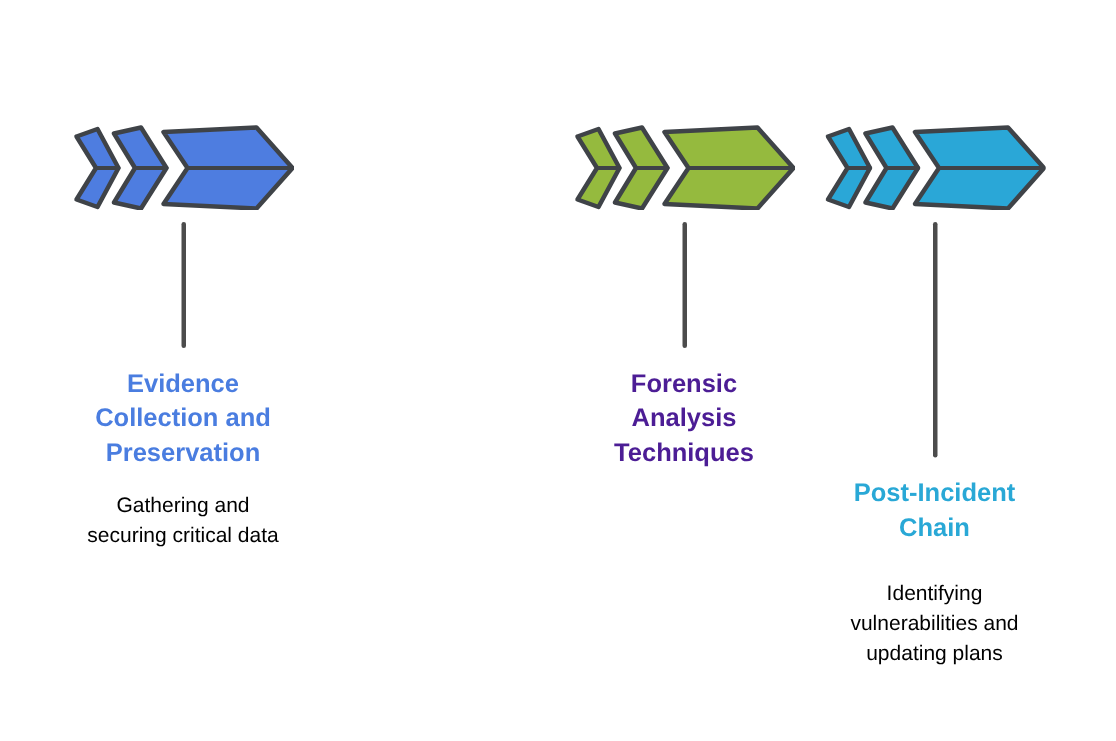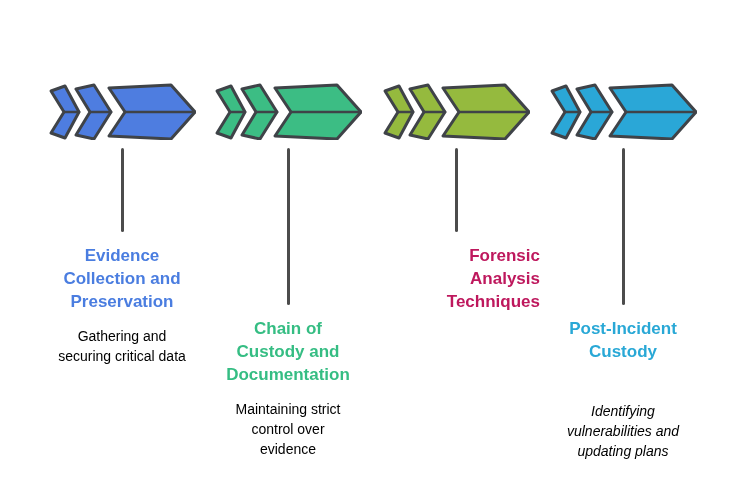--- a/index.html
+++ b/index.html
@@ -58,21 +58,21 @@
     font-weight: bold;
     white-space: pre-line;
   }
   .desc {
     margin: 13px 0 0 0;
     font-size: 14px;
     line-height: 20px;
     color: #000000;
     white-space: pre-line;
   }
-  .desc.desc-offset { margin-top: 38px; font-style: italic; }
+  .desc.desc-offset { margin-top: 22px; }
 </style>
 </head>
 <body>
 
 <div class="diagram">
 
   <div class="step step-0">
     <svg class="chevrons" viewBox="0 0 148 58" aria-hidden="true">
       <polygon points="3,9 17,4 31,30 17,56 3,51 16,30" fill="#4e7de0"></polygon>
       <line x1="16" y1="30" x2="31" y2="30"></line>
@@ -82,63 +82,46 @@
       <line x1="77" y1="30" x2="147" y2="30"></line>
     </svg>
     <div class="connector short"></div>
     <h3 class="title" style="color: rgb(74, 125, 224);">Evidence
 Collection and
 Preservation</h3>
     <p class="desc">Gathering and
 securing critical data</p>
   </div>
 
-  <div class="step step-1">
-    <svg class="chevrons" viewBox="0 0 148 58" aria-hidden="true">
-      <polygon points="3,9 17,4 31,30 17,56 3,51 16,30" fill="#3cbd84"></polygon>
-      <line x1="16" y1="30" x2="31" y2="30"></line>
-      <polygon points="28,7 46,3 63,30 46,57 28,53 42,30" fill="#3cbd84"></polygon>
-      <line x1="42" y1="30" x2="63" y2="30"></line>
-      <polygon points="61,6 123,3 147,30 123,57 61,54 77,30" fill="#3cbd84"></polygon>
-      <line x1="77" y1="30" x2="147" y2="30"></line>
-    </svg>
-    <div class="connector long"></div>
-    <h3 class="title" style="color: rgb(53, 189, 131);">Chain of
-Custody and
-Documentation</h3>
-    <p class="desc">Maintaining strict
-control over
-evidence</p>
-  </div>
 
   <div class="step step-2">
     <svg class="chevrons" viewBox="0 0 148 58" aria-hidden="true">
       <polygon points="3,9 17,4 31,30 17,56 3,51 16,30" fill="#95ba3e"></polygon>
       <line x1="16" y1="30" x2="31" y2="30"></line>
       <polygon points="28,7 46,3 63,30 46,57 28,53 42,30" fill="#95ba3e"></polygon>
       <line x1="42" y1="30" x2="63" y2="30"></line>
       <polygon points="61,6 123,3 147,30 123,57 61,54 77,30" fill="#95ba3e"></polygon>
       <line x1="77" y1="30" x2="147" y2="30"></line>
     </svg>
     <div class="connector short"></div>
-    <h3 class="title" style="color: #be185d; text-align: right;">Forensic
+    <h3 class="title" style="color: #4c1d95;">Forensic
 Analysis
 Techniques</h3>
   </div>
 
   <div class="step step-3">
     <svg class="chevrons" viewBox="0 0 148 58" aria-hidden="true">
       <polygon points="3,9 17,4 31,30 17,56 3,51 16,30" fill="#2aa7d7"></polygon>
       <line x1="16" y1="30" x2="31" y2="30"></line>
       <polygon points="28,7 46,3 63,30 46,57 28,53 42,30" fill="#2aa7d7"></polygon>
       <line x1="42" y1="30" x2="63" y2="30"></line>
       <polygon points="61,6 123,3 147,30 123,57 61,54 77,30" fill="#2aa7d7"></polygon>
       <line x1="77" y1="30" x2="147" y2="30"></line>
     </svg>
     <div class="connector long"></div>
     <h3 class="title" style="color: rgb(41, 168, 214);">Post-Incident
-Custody</h3>
+Chain</h3>
     <p class="desc desc-offset">Identifying
 vulnerabilities and
 updating plans</p>
   </div>
 
 </div>
 
 </body></html>

